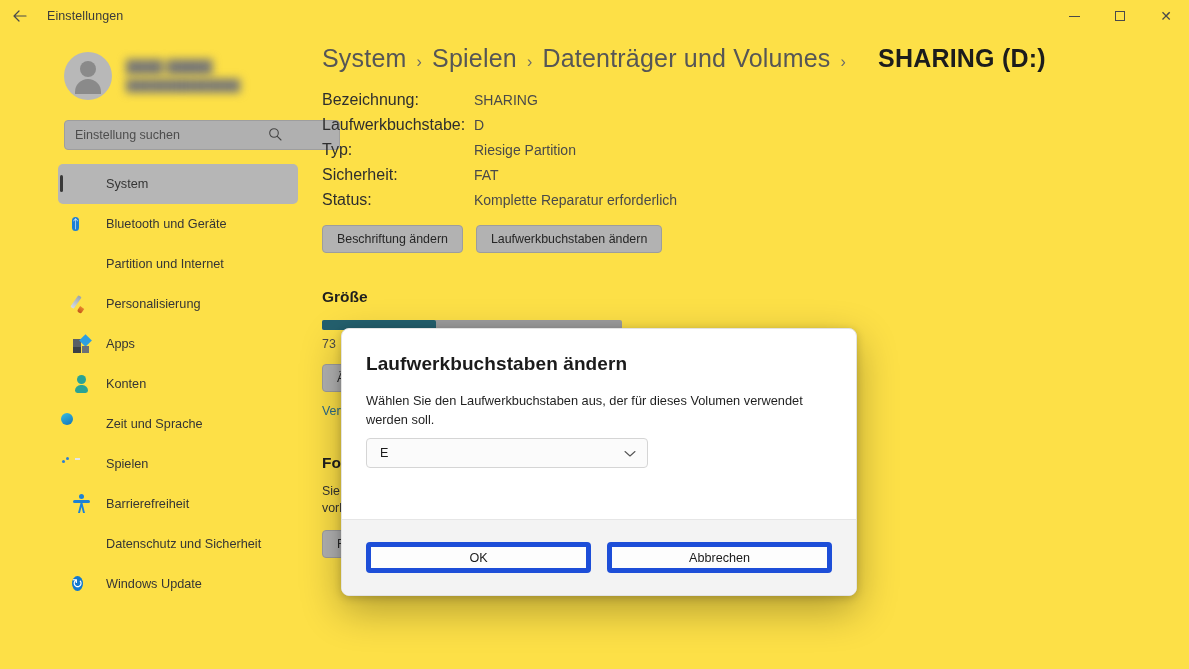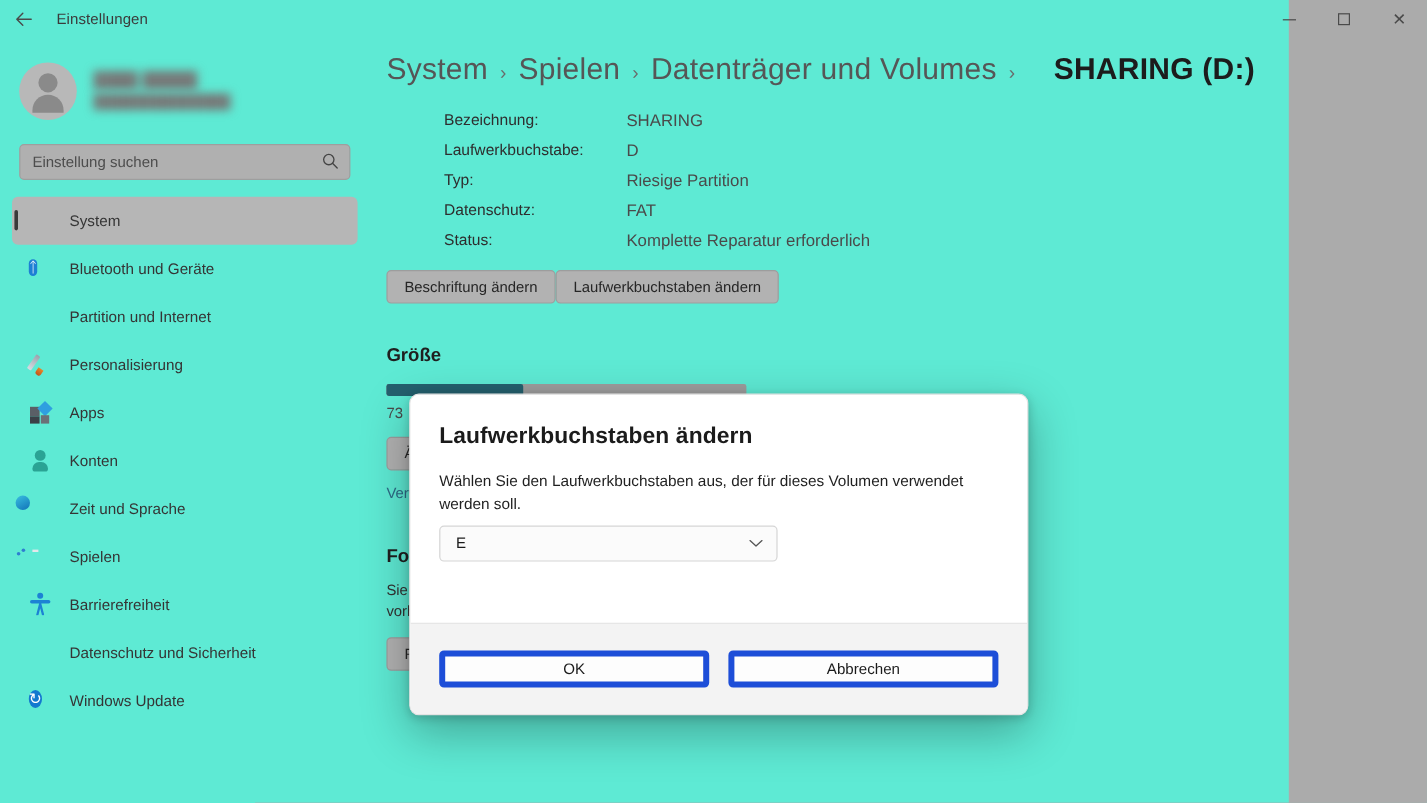--- a/index.html
+++ b/index.html
@@ -2,21 +2,21 @@
 <html><head>
 <meta charset="utf-8">
 <style>
   * { box-sizing: border-box; margin: 0; padding: 0; }
   html, body {
     width: 1189px; height: 669px;
     overflow: hidden;
     font-family: "Liberation Sans", sans-serif;
     background: #ababab;
   }
-  .window { position: relative; width: 1074px; height: 669px; background: #5eead4; }
+  .window { position: relative; width: 1189px; height: 669px; background: #fde047; }
 
   
   .titlebar {
     position: absolute; top: 0; left: 0; width: 1189px; height: 32px;
     display: flex; align-items: center;
   }
   .back-btn {
     width: 40px; height: 32px; display: flex; align-items: center; justify-content: center;
     color: #4a4a4a;
   }
@@ -28,21 +28,21 @@
   .win-btn {
     width: 46px; height: 32px; display: flex; align-items: center; justify-content: center;
     color: #444;
   }
   .win-btn .glyph-min { width: 11px; height: 1px; background: #4a4a4a; display: block; }
   .win-btn .glyph-max { width: 10px; height: 10px; border: 1px solid #4a4a4a; display: block; }
   .win-btn .glyph-close { font-size: 14px; line-height: 1; color: #4a4a4a; }
 
   
   .sidebar {
-    position: absolute; left: 0; top: 32px; width: 308px; height: 637px;
+    position: absolute; left: 0; top: 32px; width: 308px; height: 637px; padding-left: 48px;
   }
   .profile { display: flex; align-items: center; padding: 16px 0 0 16px; height: 72px; }
   .avatar {
     width: 48px; height: 48px; border-radius: 50%; background: #b8b8b8;
     position: relative; flex: none;
   }
   .avatar::before {
     content: ""; position: absolute; left: 50%; top: 9px; transform: translateX(-50%);
     width: 16px; height: 16px; border-radius: 50%; background: #8a8a8a;
   }
@@ -126,24 +126,24 @@
   
   .content { position: absolute; left: 322px; top: 44px; width: 860px; }
   .breadcrumb { display: flex; align-items: baseline; font-size: 25px; letter-spacing: .2px; }
   .crumb { color: #565656; }
   .crumb.current { color: #1c1c1c; font-weight: 600; margin-left: 22px; }
   .crumb-sep { color: #6a6a6a; font-size: 16px; margin: 0 10px; }
 
   .section-title { font-size: 15.5px; font-weight: 600; color: #1f1f1f; margin-top: 35px; }
   .kv-table { margin-top: 14px; }
   .kv-row { display: flex; height: 25px; align-items: center; }
-  .kv-key { width: 152px; font-size: 13px; color: #2e2e2e; margin-left: 48px; }
+  .kv-key { width: 152px; font-size: 16px; color: #2e2e2e; }
   .kv-val { font-size: 14px; color: #4a4a4a; }
 
-  .btn-row { display: flex; margin-top: 13px; }
+  .btn-row { display: flex; gap: 13px; margin-top: 13px; }
   .btn {
     height: 28px; border: 1px solid #9d9d9d; border-radius: 4px; background: #b2b2b2;
     padding: 0 14px; font-size: 12.4px; color: #262626;
     font-family: "Liberation Sans", sans-serif;
     display: flex; align-items: center; justify-content: center;
   }
 
   .bar-track { width: 300px; height: 10px; border-radius: 2px; background: #9d9d9d; margin-top: 14px; }
   .bar-fill { height: 10px; border-radius: 2px; background: #24606e; }
   .bar-caption { font-size: 12.4px; color: #4a4a4a; margin-top: 7px; }
@@ -316,21 +316,21 @@
       </div>
       <div class="kv-row">
         <span class="kv-key">Laufwerkbuchstabe:</span>
         <span class="kv-val">D</span>
       </div>
       <div class="kv-row">
         <span class="kv-key">Typ:</span>
         <span class="kv-val">Riesige Partition</span>
       </div>
       <div class="kv-row">
-        <span class="kv-key">Datenschutz:</span>
+        <span class="kv-key">Sicherheit:</span>
         <span class="kv-val">FAT</span>
       </div>
       <div class="kv-row">
         <span class="kv-key">Status:</span>
         <span class="kv-val">Komplette Reparatur erforderlich</span>
       </div>
     </div>
 
     <div class="btn-row">
       <div class="btn">Beschriftung ändern</div>

